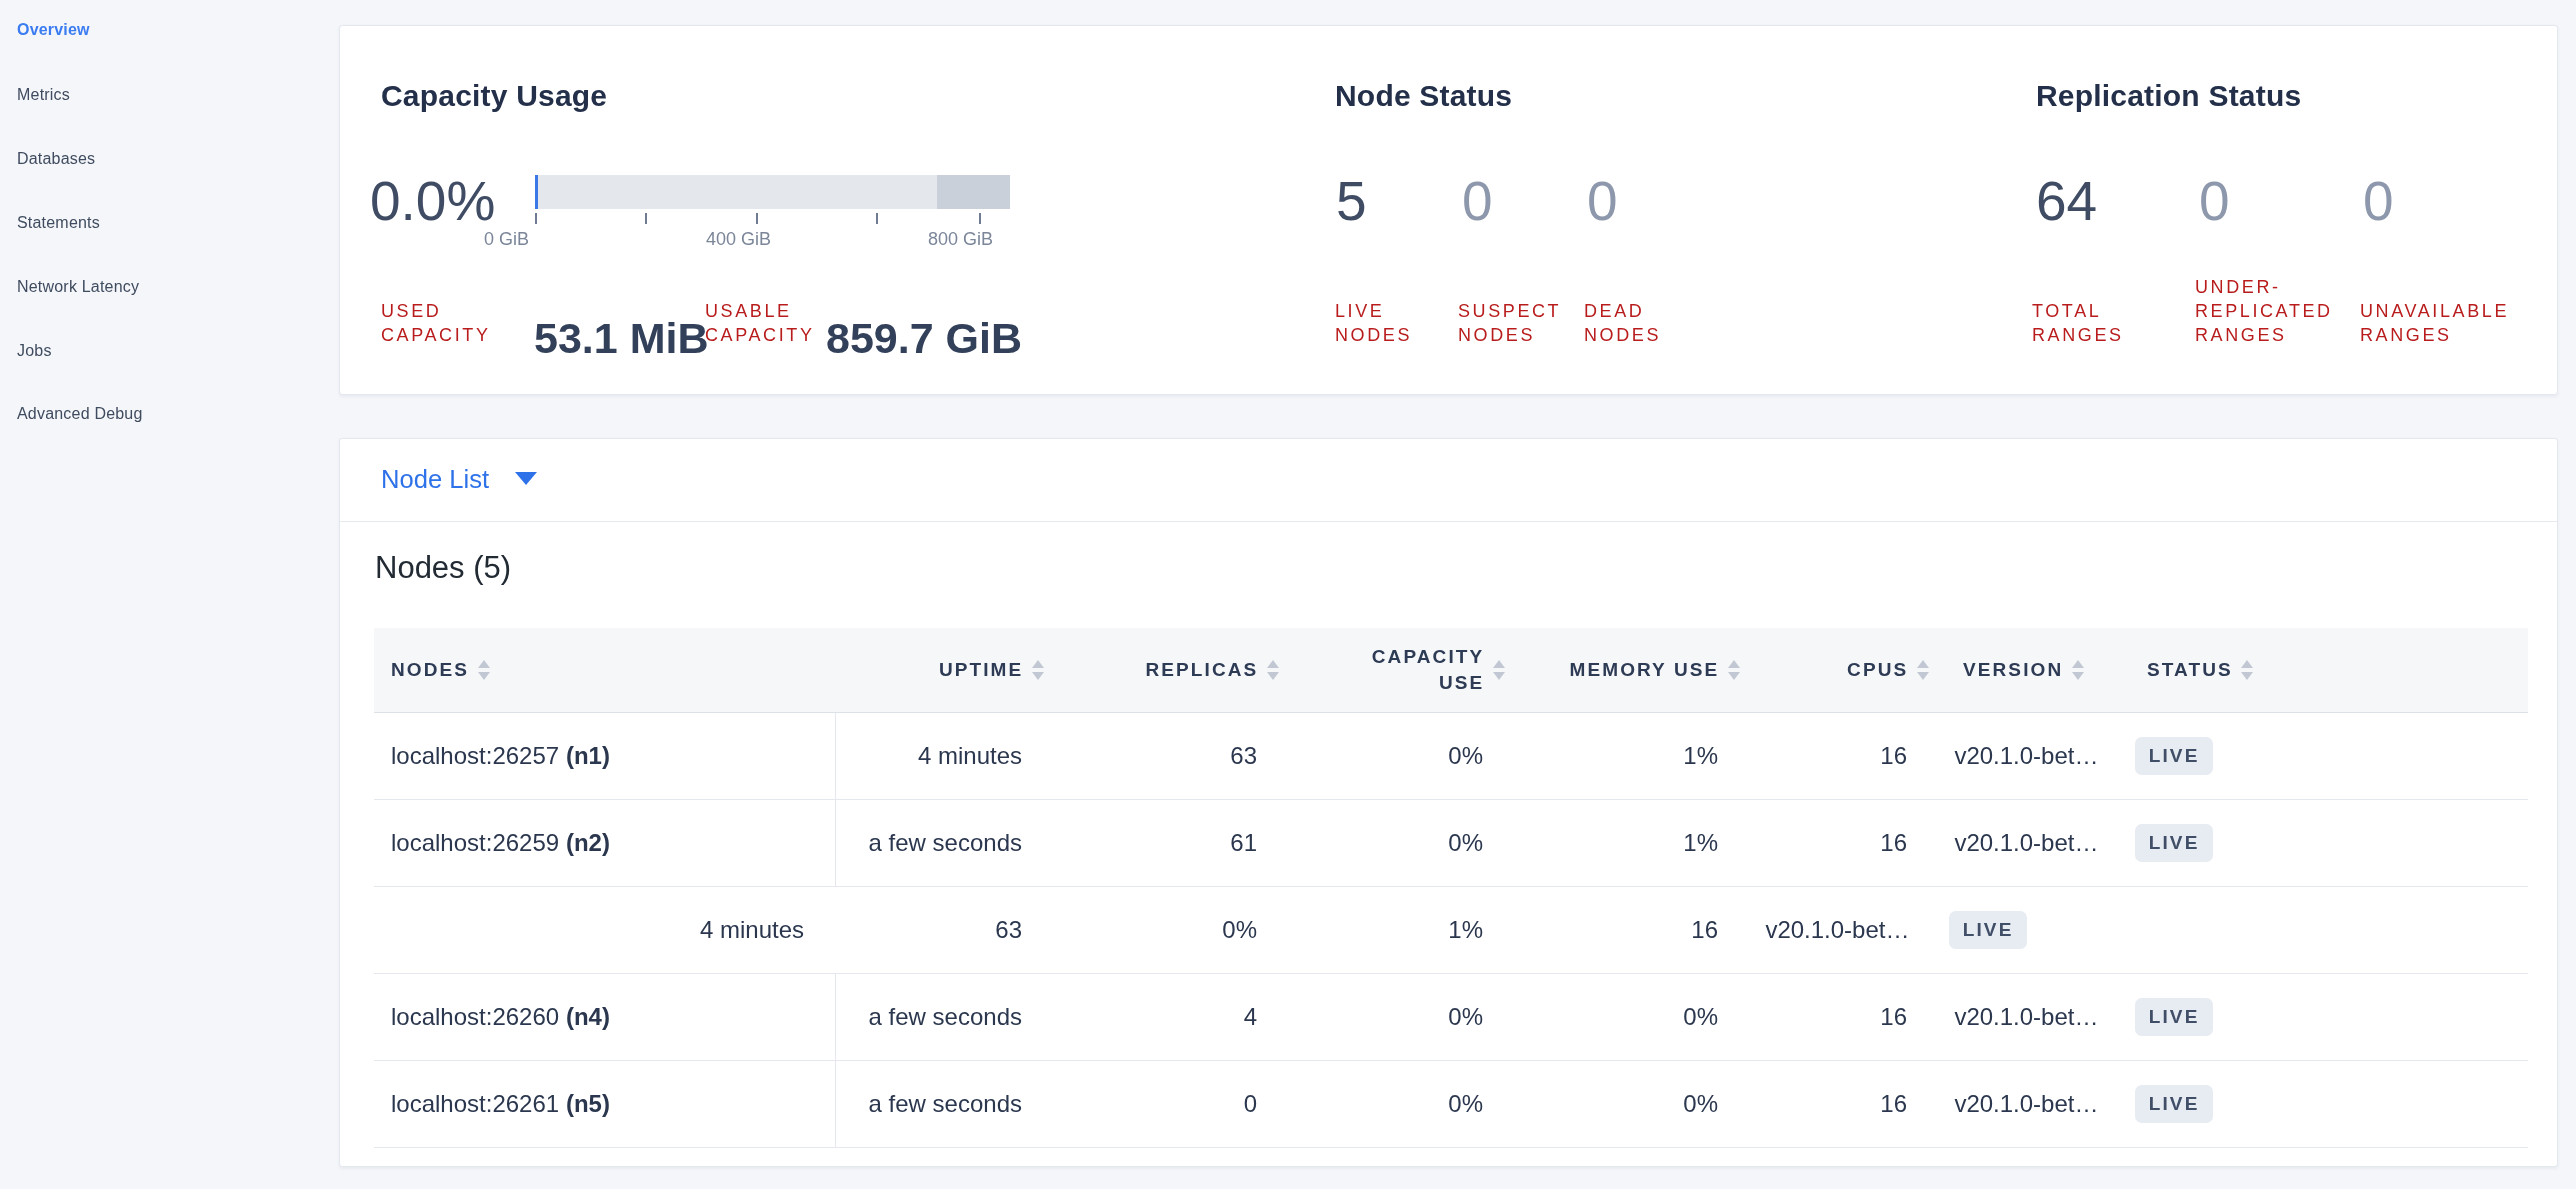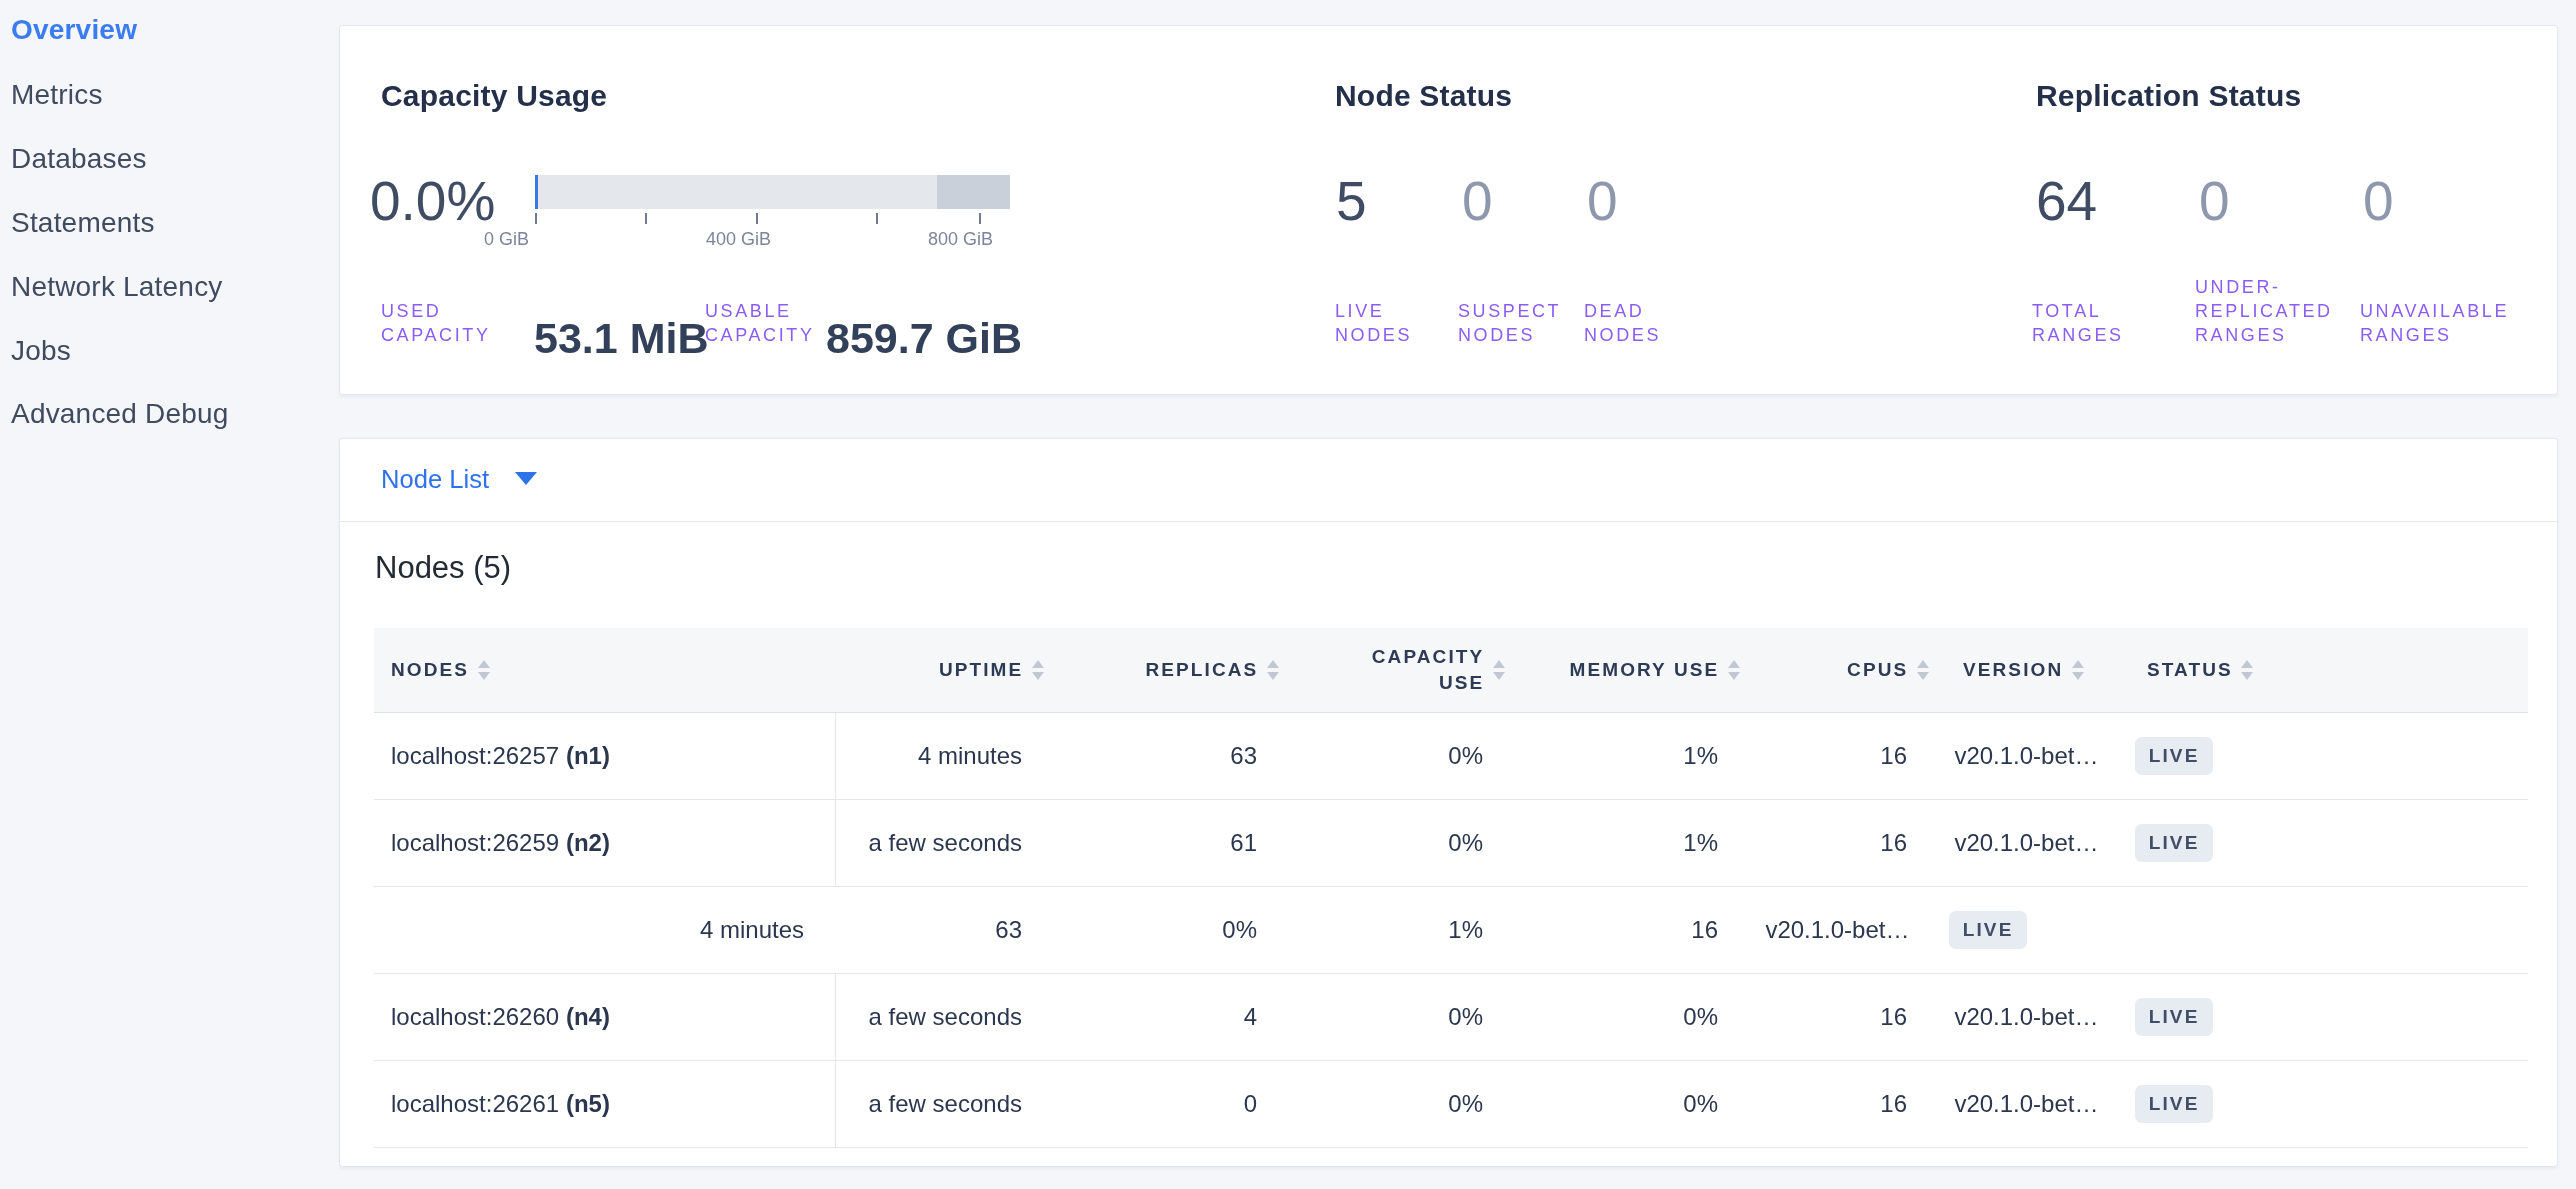--- a/index.html
+++ b/index.html
@@ -8,21 +8,21 @@
     font-family:"Liberation Sans", sans-serif;
     background:#f4f6fa;
     color:#2b374e;
     position:relative;
     overflow:hidden;
   }
 
   
   .sidebar { position:absolute; left:0; top:0; width:337px; height:100%; }
   .side-item {
-    position:absolute; left:11px; font-size:28px; color:#3f4b5e; cursor:pointer;
+    position:absolute; left:17px; font-size:16px; color:#3f4b5e; cursor:pointer;
     line-height:29px; letter-spacing:0.2px;
   }
   .side-item.active { color:#3b7cf1; font-weight:bold; }
 
   
   .card {
     position:absolute; left:339px; width:2219px; background:#ffffff;
     border:0.9px solid #e3e7ee; border-radius:3.4px;
     box-shadow:0 1.7px 3.4px rgba(40,50,70,.06);
   }
@@ -32,21 +32,21 @@
   .panel-title {
     position:absolute; top:53px; font-size:30px; font-weight:bold; color:#24304a;
     letter-spacing:0.2px;
   }
 
   .big-num { position:absolute; top:143px; font-size:55px; font-weight:500; color:#3f4c63; }
   .big-num.muted { color:#8e98ac; font-weight:400; }
 
   .stat-label {
     position:absolute; top:273px; font-size:18px; letter-spacing:2.6px;
-    color:#8b5cf6; line-height:24px; white-space:pre-line;
+    color:#b91c1c; line-height:24px; white-space:pre-line;
   }
   .stat-label.three { top:249px; }
   .stat-value { position:absolute; top:288px; font-size:43px; font-weight:bold; color:#33405a; }
 
   
   .cap-bar { position:absolute; left:195px; top:149px; width:475px; height:34px; background:#e4e7ec; }
   .cap-bar .dark  { position:absolute; right:0; top:0; width:73px; height:34px; background:#cad0da; }
   .cap-bar .used  { position:absolute; left:0; top:0; width:3.4px; height:34px; background:#3a78e7; }
   .cap-tick { position:absolute; top:187px; width:1.7px; height:11px; background:#6f7b91; }
   .cap-tick-label {

